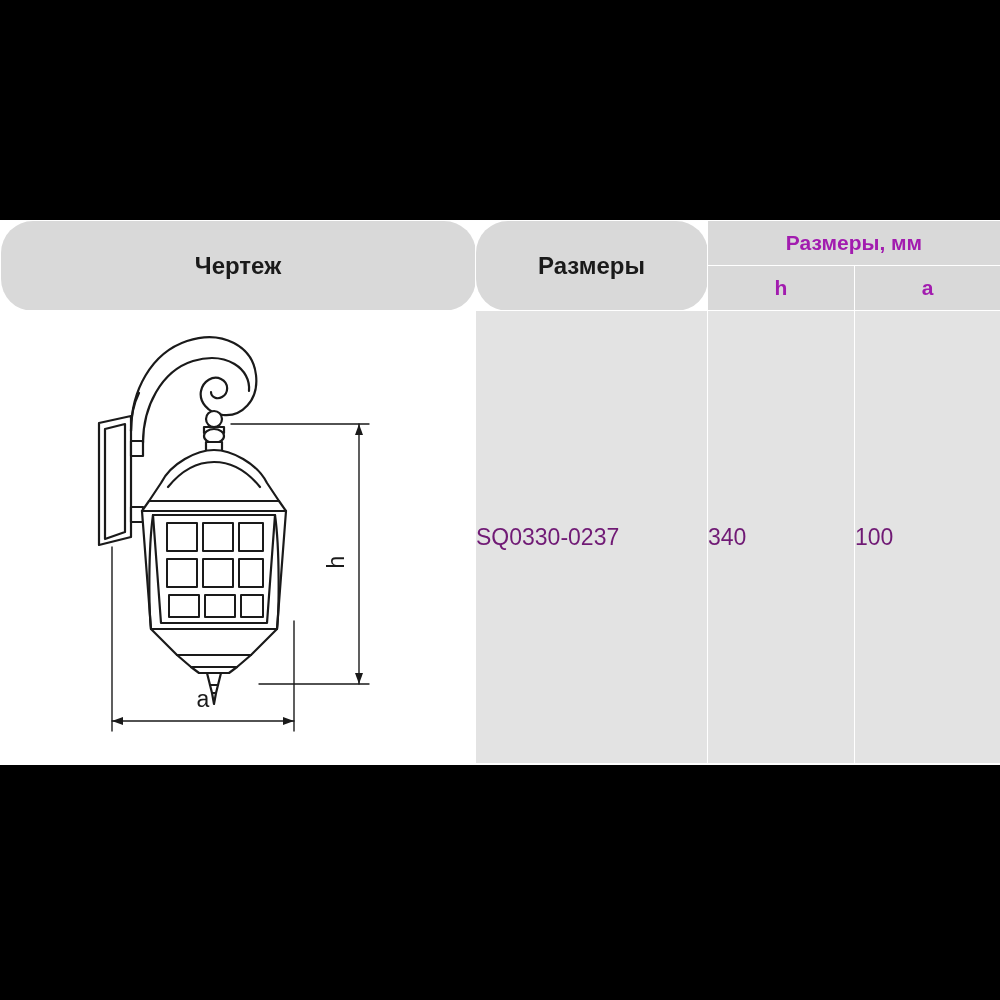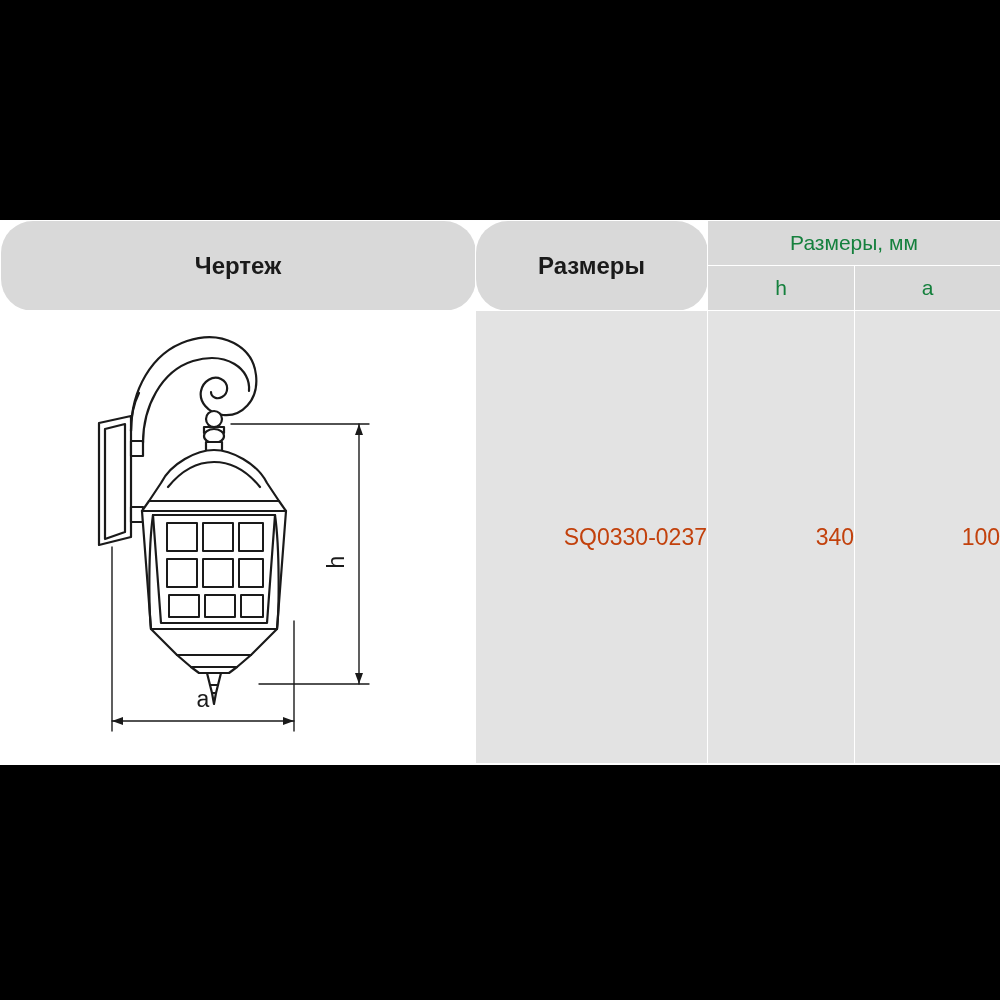--- a/index.html
+++ b/index.html
@@ -42,30 +42,30 @@
     background: #d9d9d9;
     color: #1a1a1a;
     font-weight: bold;
     text-align: center;
     vertical-align: middle;
     font-size: 24px;
     border-radius: 32px;
   }
   .hdr-sub {
     background: #d9d9d9;
-    color: #15803d;
-    font-weight: normal;
+    color: #a21caf;
+    font-weight: bold;
     text-align: center;
     vertical-align: middle;
     font-size: 21px;
   }
   .cell-body {
     background: #e3e3e3;
-    color: #c2410c;
-    text-align: right;
+    color: #701a75;
+    text-align: left;
     vertical-align: middle;
     font-size: 23px;
   }
   .cell-drawing {
     background: #ffffff;
     vertical-align: middle;
     text-align: center;
     position: relative;
   }
   .drawing-wrap {

